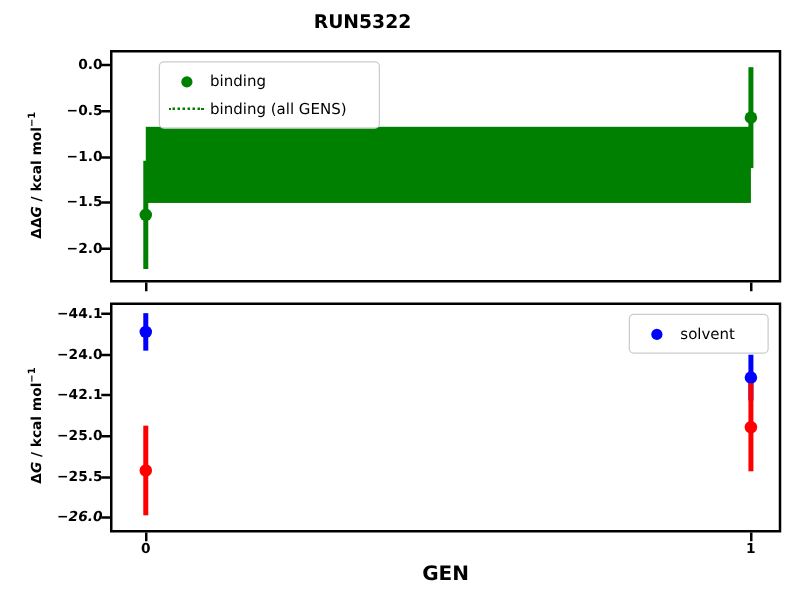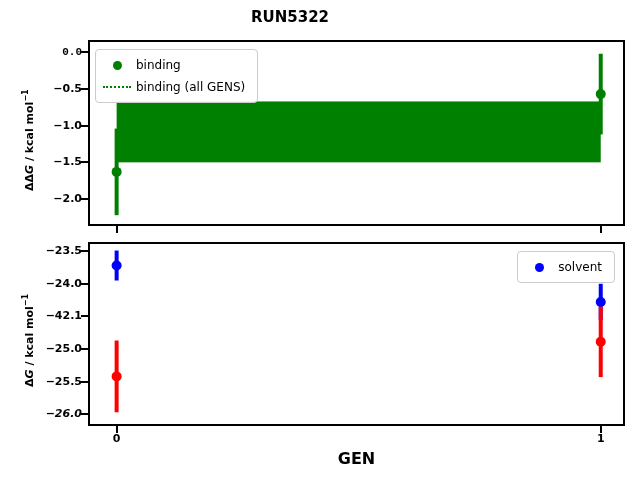--- a/index.html
+++ b/index.html
@@ -50,22 +50,22 @@
   .ylabel-bottom { left: 21px; top: 387px; }
   .xlabel {
     position: absolute; left: 88px; top: 449px; width: 537px;
     text-align: center; font-size: 16px; font-weight: bold; color: #000;
   }
   .legend {
     position: absolute;
     background: rgba(255,255,255,0.9);
     border: 1px solid #cccccc;
     border-radius: 4px;
-    padding: 4px 12px 4px 2px;
-    display: flex; flex-direction: column; justify-content: center;
+    padding: 4px 26px 4px 2px;
+    display: flex; flex-direction: column; justify-content: center; margin-left: 32px;
   }
   .legend-top-left  { left: 5px;  top: 7px; }
   .legend-top-right { right: 8px; top: 7px; }
   .legend-row { display: flex; align-items: center; height: 22px; }
   .legend-marker-box { width: 38px; display: flex; align-items: center; justify-content: center; flex: 0 0 38px; }
   .lm-dot { width: 9px; height: 9px; border-radius: 50%; display: inline-block; }
   .lm-dotted { width: 28px; height: 0; border-top: 2.5px dotted #008000; display: inline-block; }
   .legend-label { font-size: 12px; color: #000; white-space: nowrap; }
 </style>
 </head>
@@ -91,21 +91,21 @@
           <span class="legend-label">binding</span>
         </div>
         <div class="legend-row">
           <span class="legend-marker-box">
             <span class="lm-dotted" style="border-top-color: rgb(0, 128, 0);"></span>
           </span>
           <span class="legend-label">binding (all GENS)</span>
         </div>
       </div>
   <div class="ytick-mark" style="top: 9.27419px;"></div>
-      <div class="ytick-label" style="top: 3.27419px; font-family: Liberation Mono, monospace;">0.0</div>
+      <div class="ytick-label" style="top: 3.27419px;">0.0</div>
       <div class="ytick-mark" style="top: 45.9677px;"></div>
       <div class="ytick-label" style="top: 39.9677px;">−0.5</div>
       <div class="ytick-mark" style="top: 82.6613px;"></div>
       <div class="ytick-label" style="top: 76.6613px;">−1.0</div>
       <div class="ytick-mark" style="top: 119.355px;"></div>
       <div class="ytick-label" style="top: 113.355px;">−1.5</div>
       <div class="ytick-mark" style="top: 156.048px;"></div>
       <div class="ytick-label" style="top: 150.048px;">−2.0</div>
       <div class="xtick-mark" style="left: 25.6258px;"></div>
       <div class="xtick-mark" style="left: 509.731px;"></div>
@@ -124,21 +124,21 @@
       </svg>
     <div class="legend legend-top-right">
         <div class="legend-row">
           <span class="legend-marker-box">
             <span class="lm-dot" style="background: rgb(0, 0, 255);"></span>
           </span>
           <span class="legend-label">solvent</span>
         </div>
       </div>
   <div class="ytick-mark" style="top: 6.17391px;"></div>
-      <div class="ytick-label" style="top: 0.173913px;">−23.5</div>
+      <div class="ytick-label" style="top: 0.173913px;">−44.1</div>
       <div class="ytick-mark" style="top: 38.7826px;"></div>
       <div class="ytick-label" style="top: 32.7826px;">−24.0</div>
       <div class="ytick-mark" style="top: 71.3913px;"></div>
       <div class="ytick-label" style="top: 65.3913px;">−42.1</div>
       <div class="ytick-mark" style="top: 104px;"></div>
       <div class="ytick-label" style="top: 98px;">−25.0</div>
       <div class="ytick-mark" style="top: 136.609px;"></div>
       <div class="ytick-label" style="top: 130.609px;">−25.5</div>
       <div class="ytick-mark" style="top: 169.217px;"></div>
       <div class="ytick-label" style="top: 163.217px; font-style: italic;">−26.0</div>

